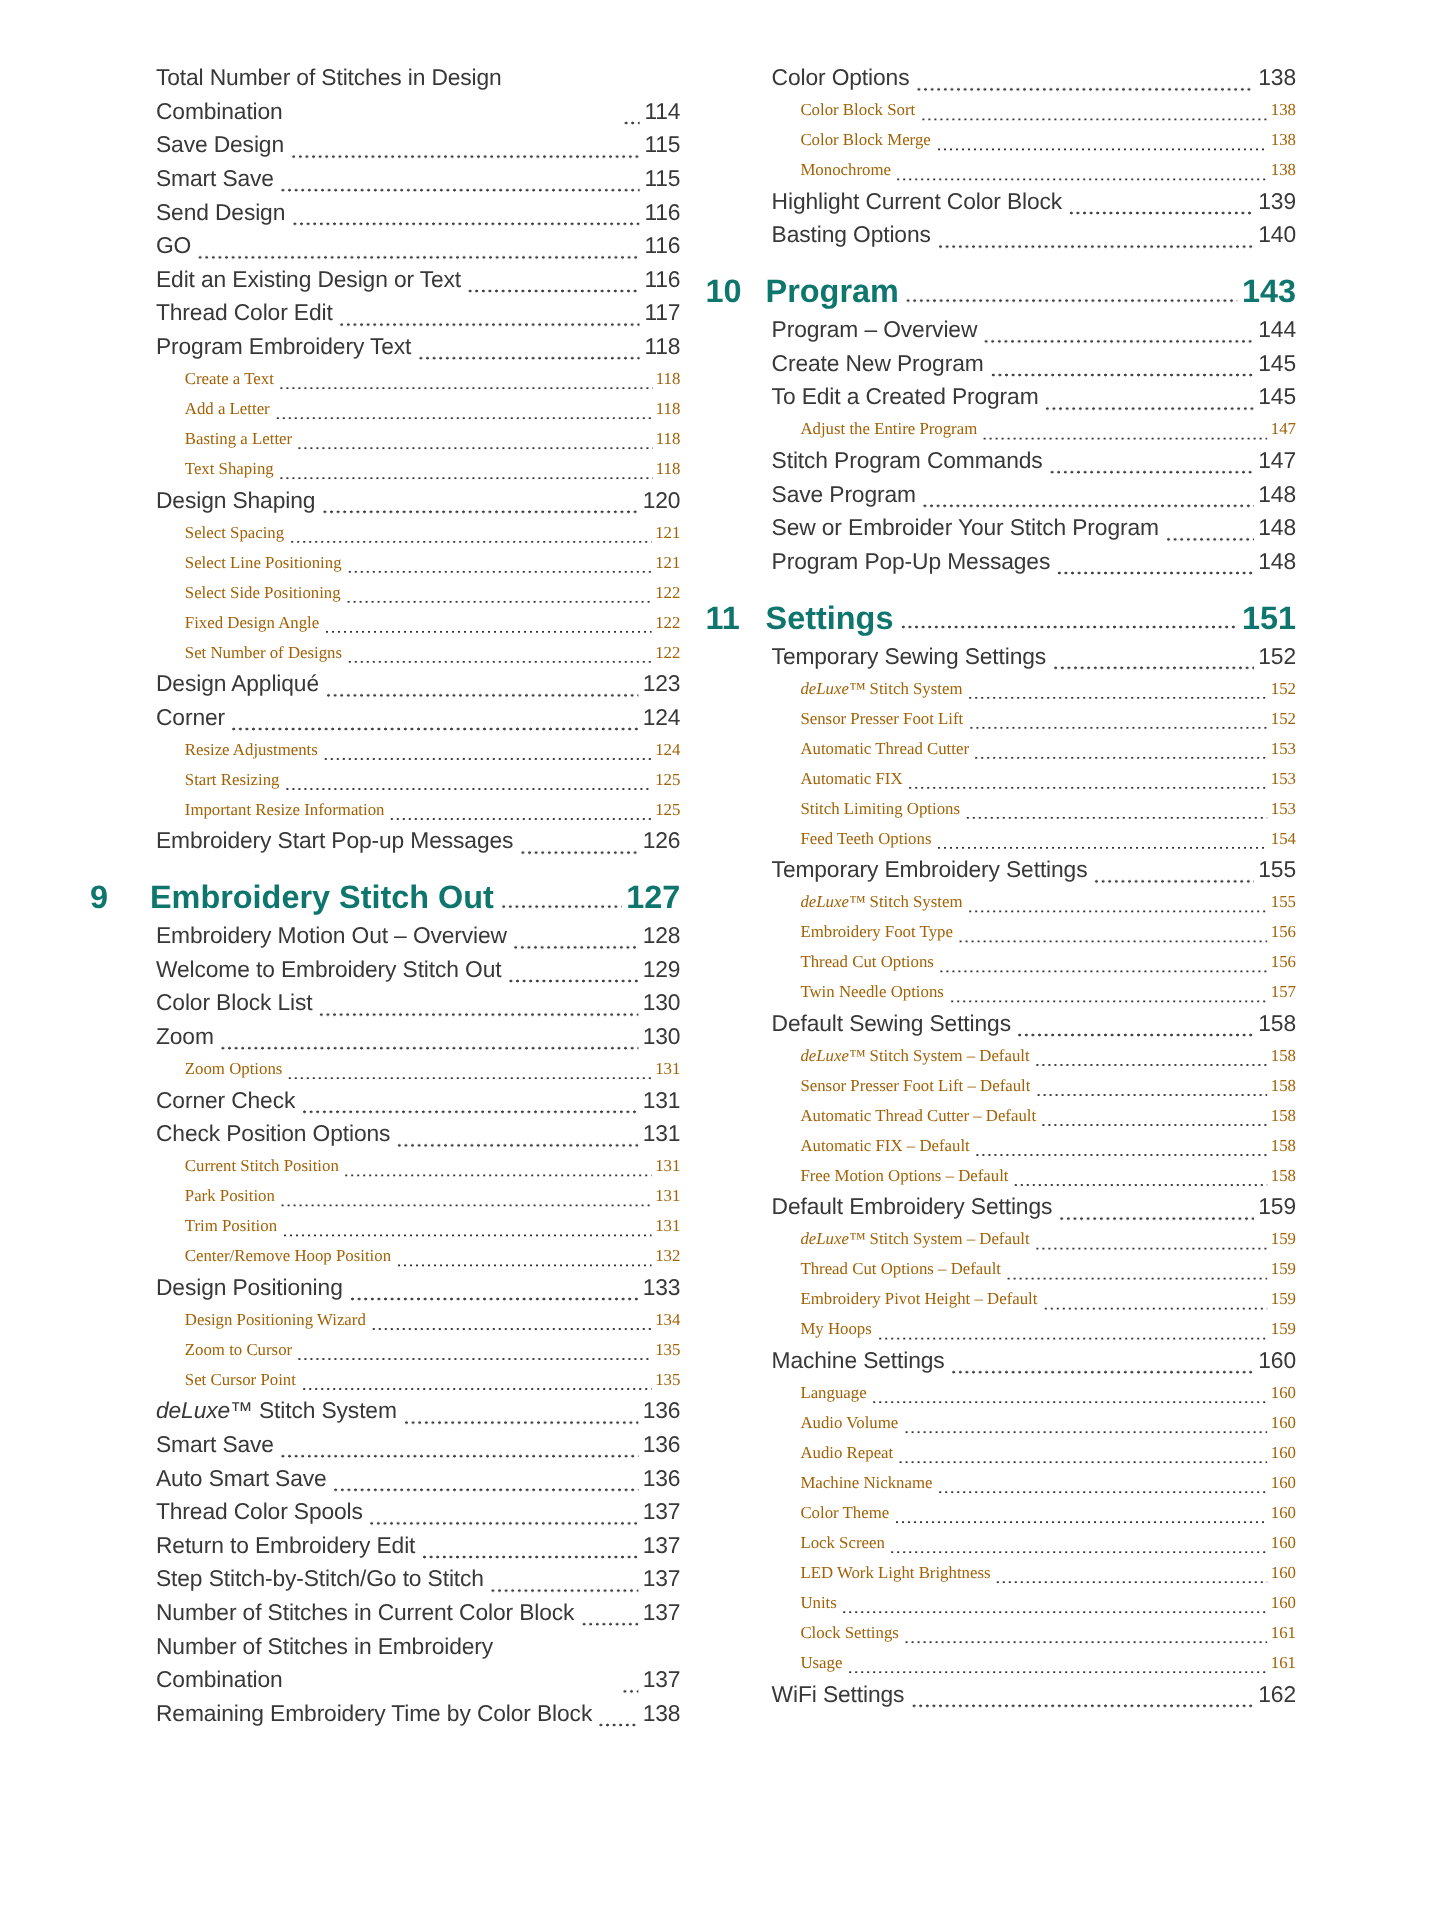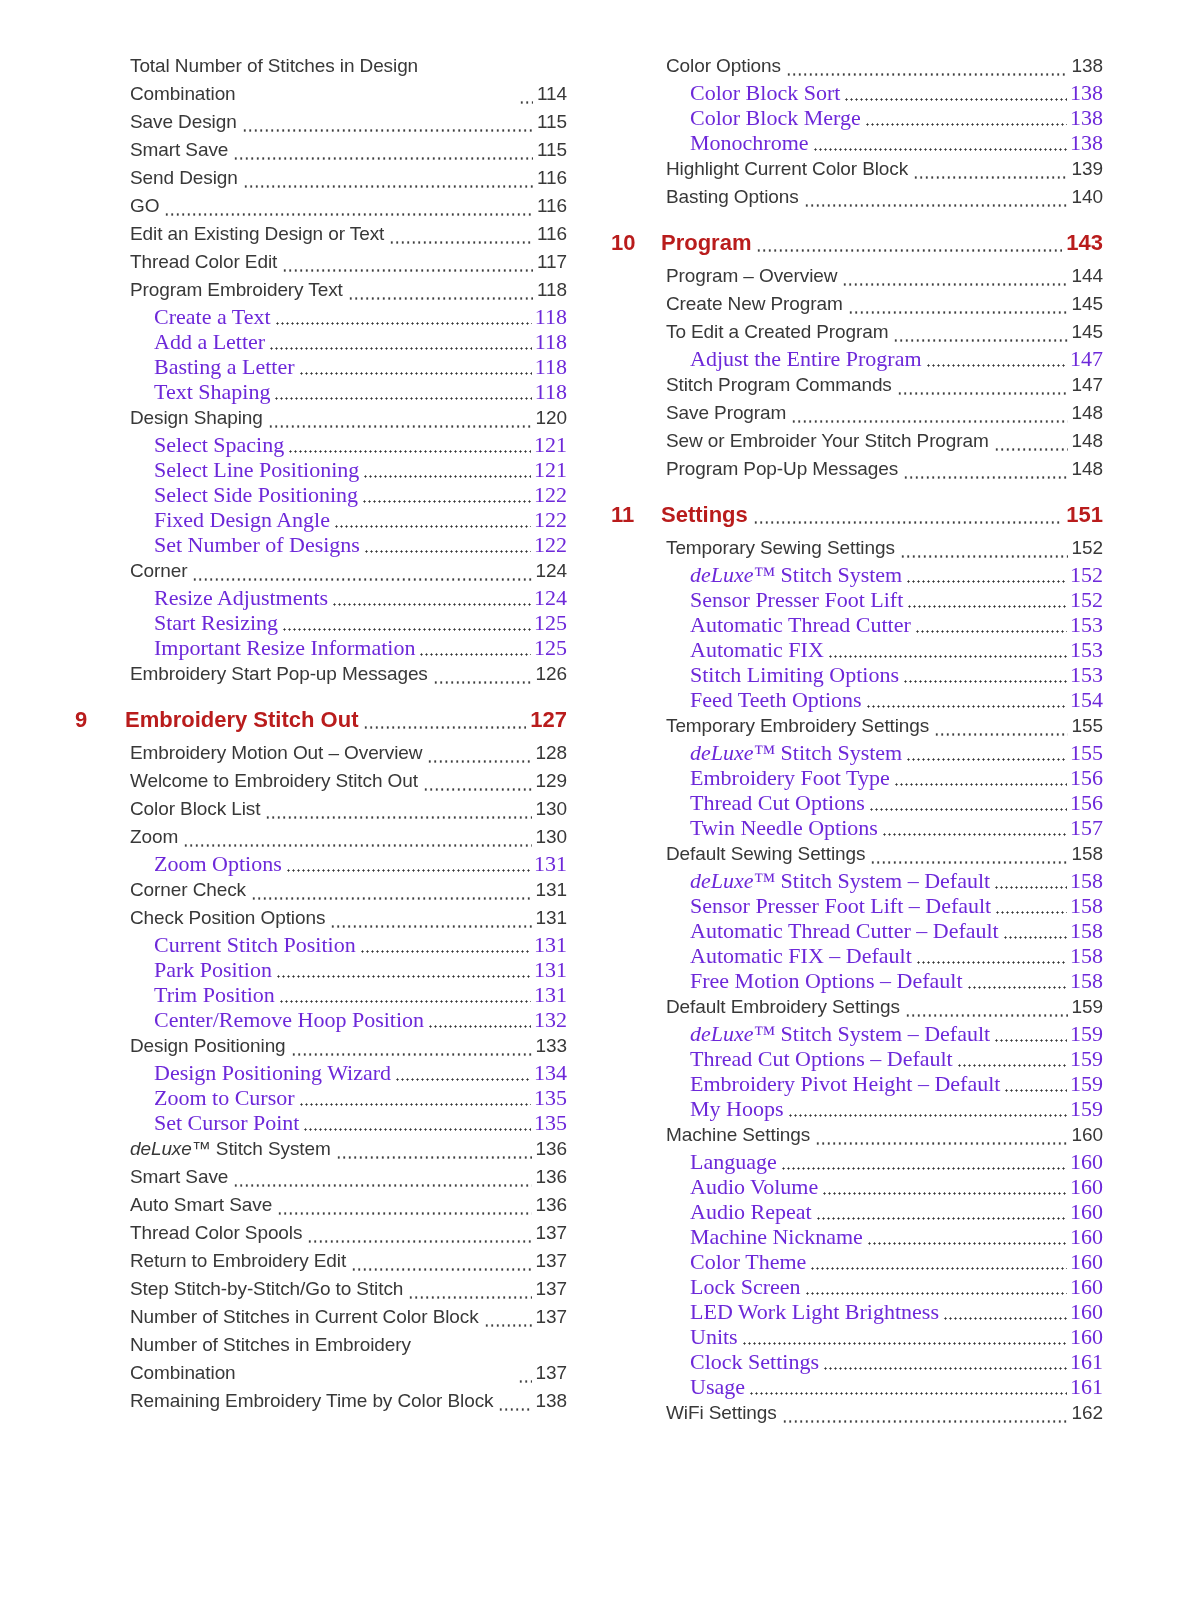--- a/index.html
+++ b/index.html
@@ -8,21 +8,21 @@
     background: #ffffff;
     font-family: "Liberation Sans", sans-serif;
     color: #343434;
     overflow: hidden;
   }
   .page {
     width: 1200px;
     height: 1600px;
     padding: 52px 95px 30px 75px;
     display: flex;
-    gap: 44px;
+    gap: 21px;
   }
   .col { width: 492px; flex: none; }
 
   .entry {
     display: flex;
     align-items: flex-end;
   }
   .entry .title { flex: 0 1 auto; min-width: 0; }
   .entry .leader {
     flex: 1 0 14px;
@@ -38,38 +38,38 @@
   .level-2 {
     margin-left: 55px;
     font-size: 19px;
     line-height: 28px;
     letter-spacing: -0.1px;
     color: #383838;
   }
   .level-3 {
     margin-left: 79px;
     font-family: "Liberation Serif", serif;
-    font-size: 22px;
+    font-size: 14px;
     line-height: 25px;
-    color: #6d28d9;
+    color: #a16207;
   }
   .level-3 .leader {
     margin: 0 3px 4px 4px;
     background-size: 5px 3px;
     background-image: radial-gradient(circle, #353535 0.95px, rgba(0,0,0,0) 1.1px);
   }
   .level-1 {
     position: relative;
     padding-left: 50px;
     margin-top: 17px;
     margin-bottom: 4px;
-    font-size: 22px;
+    font-size: 27px;
     font-weight: 700;
     line-height: 30px;
-    color: #b91c1c;
+    color: #0f766e;
   }
   .level-1 .chapter-num {
     position: absolute;
     left: 0;
     top: 0;
   }
   .level-1 .leader { margin-bottom: 6px; }
   em { font-style: italic; margin-top: 39px; }
 </style>
 </head>
@@ -180,20 +180,26 @@
     <span class="pagenum">122</span>
   </div>
       <div class="entry level-3">
 
     <span class="title">Set Number of Designs</span>
     <span class="leader"></span>
     <span class="pagenum">122</span>
   </div>
       <div class="entry level-2">
 
+    <span class="title">Design Appliqué</span>
+    <span class="leader"></span>
+    <span class="pagenum">123</span>
+  </div>
+      <div class="entry level-2">
+
     <span class="title">Corner</span>
     <span class="leader"></span>
     <span class="pagenum">124</span>
   </div>
       <div class="entry level-3">
 
     <span class="title">Resize Adjustments</span>
     <span class="leader"></span>
     <span class="pagenum">124</span>
   </div>

